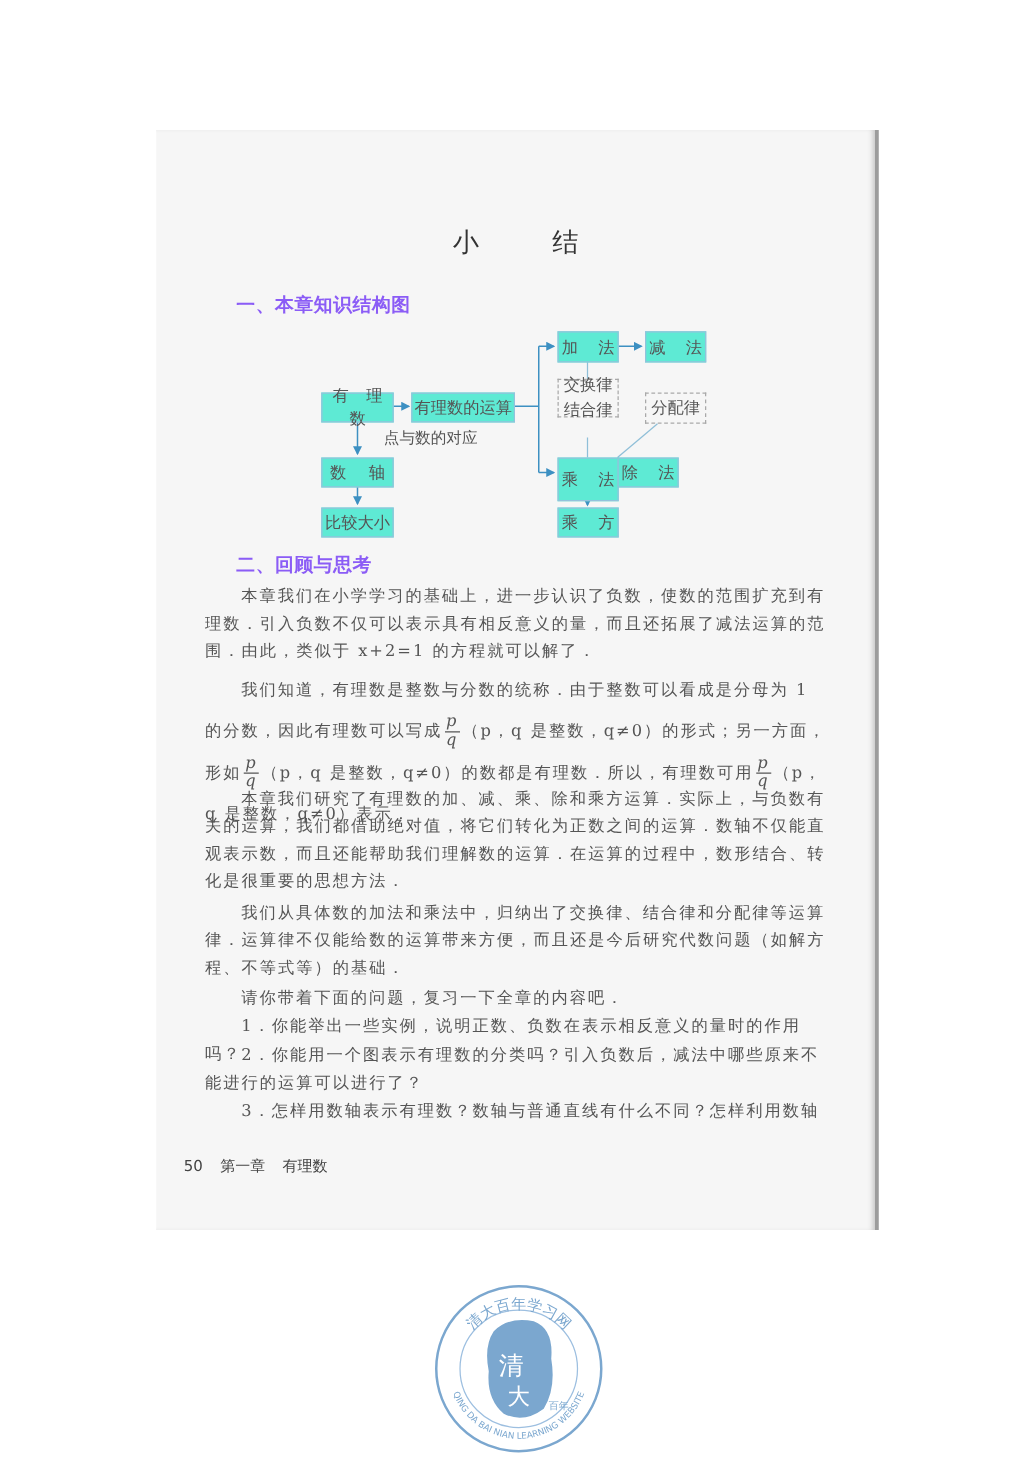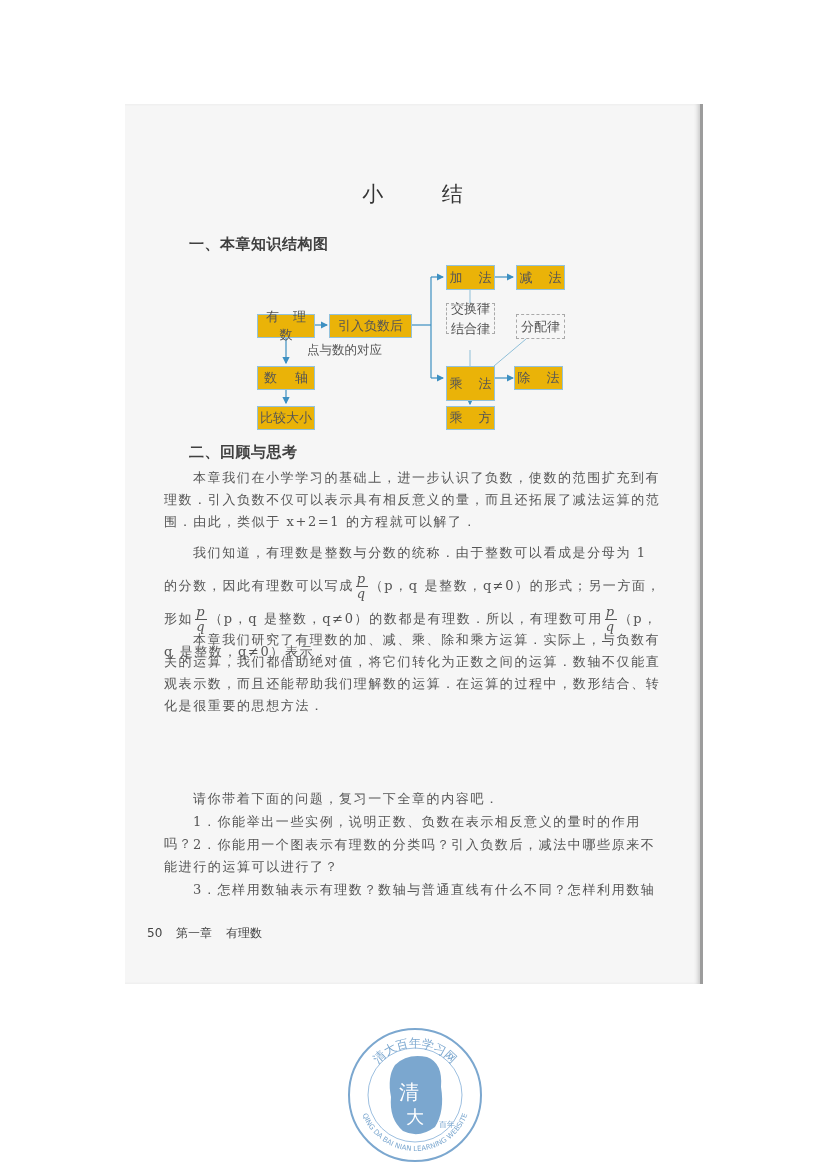--- a/index.html
+++ b/index.html
@@ -13,26 +13,26 @@
     background: #f6f6f6;
     border-right: 3px solid #9c9c9c;
     box-shadow: inset -4px 0 4px -2px #c8c8c8;
   }
   .title {
     position: absolute; left: 0; width: 100%; top: 76px; text-align: center;
     font-size: 21px; color: #333; letter-spacing: 26px; text-indent: 26px;
     font-family: "DejaVu Serif", serif;
   }
   .h2 {
-    position: absolute; left: 64px; font-size: 15px; font-weight: bold; color: #404040;
+    position: absolute; left: 64px; font-size: 15px; font-weight: bold; color: #8b5cf6;
     font-family: "DejaVu Sans", "Liberation Sans", sans-serif; letter-spacing: 0.5px;
   }
   
   .box {
-    position: absolute; border: 1px solid #93c2dc; background: #eab308;
+    position: absolute; border: 1px solid #93c2dc; background: #5eead4;
     color: #555; font-size: 13px; text-align: center; box-sizing: border-box;
     font-family: "DejaVu Sans", sans-serif;
     display: flex; align-items: center; justify-content: center;
   }
   .box.dashed { border: 1px dashed #a9a9a9; background: transparent; line-height: 20px; flex-direction: column; }
   .box.spaced span { letter-spacing: 14px; margin-right: -14px; }
   .diag-label { position: absolute; font-size: 12.5px; color: #555; font-family: "DejaVu Sans", sans-serif; }
   svg.lines { position: absolute; left: 0; top: 0; }
   
   .para {
@@ -88,54 +88,55 @@
         <line x1="345" y1="185" x2="345" y2="199"></line>
         <line x1="345" y1="246" x2="345" y2="262"></line>
 
         <line x1="369" y1="262" x2="401" y2="235"></line>
       </g>
     </svg>
 
     <div class="box spaced" style="left:132px;top:210px;width:58px;height:24px;">
         <span>有理数</span>
       </div>
-    <div class="box" style="left:204px;top:210px;width:83px;height:24px;">引入负数后</div>
+    <div class="box" style="left:204px;top:210px;width:83px;height:24px;">有理数的运算</div>
     <div class="diag-label" style="left:168px;top:238px;margin-left:14px;">点与数的对应</div>
     <div class="box" style="left:132px;top:262px;width:58px;height:24px;word-spacing:14px;">数 轴</div>
     <div class="box" style="left:132px;top:302px;width:58px;height:24px;">比较大小</div>
 
     <div class="box" style="left:321px;top:161px;width:49px;height:25px;word-spacing:12px;">加 法</div>
     <div class="box" style="left:391px;top:161px;width:49px;height:25px;word-spacing:12px;">减 法</div>
     <div class="box dashed" style="left:321px;top:199px;width:49px;height:31px;">
       <div>交换律</div>
       <div>结合律</div>
     </div>
     <div class="box dashed" style="left:391px;top:210px;width:49px;height:25px;">分配律</div>
     <div class="box" style="left:321px;top:262px;width:49px;height:35px;word-spacing:12px;">乘 法</div>
-    <div class="box" style="left:389px;top:262px;width:49px;height:24px;word-spacing:12px;">除 法</div>
+    <div class="box" style="left:369px;top:262px;width:49px;height:24px;word-spacing:12px;">除 法</div>
     <div class="box" style="left:321px;top:302px;width:49px;height:24px;word-spacing:12px;">乘 方</div>
   </div>
 
   <div class="h2" style="top:339px;">二、回顾与思考</div>
 
   <div class="para" style="top:363px;"><span class="indent"></span><span>本章我们在小学学习的基础上，进一步认识了负数，使数的范围扩充到有理数．引入负数不仅可以表示具有相反意义的量，而且还拓展了减法运算的范围．由此，类似于 x+2=1 的方程就可以解了．</span></div>
 
   <div class="para" style="top:432px;line-height:33px;"><span class="indent"></span><span>我们知道，有理数是整数与分数的统称．由于整数可以看成是分母为 1 的分数，因此有理数可以写成</span><span class="frac">
         <span class="num">p</span>
         <span>q</span>
       </span><span>（p，q 是整数，q≠0）的形式；另一方面，形如</span><span class="frac">
         <span class="num">p</span>
         <span>q</span>
       </span><span>（p，q 是整数，q≠0）的数都是有理数．所以，有理数可用</span><span class="frac">
         <span class="num">p</span>
         <span>q</span>
       </span><span>（p，q 是整数，q≠0）表示．</span></div>
 
   <div class="para" style="top:525px;"><span class="indent"></span><span>本章我们研究了有理数的加、减、乘、除和乘方运算．实际上，与负数有关的运算，我们都借助绝对值，将它们转化为正数之间的运算．数轴不仅能直观表示数，而且还能帮助我们理解数的运算．在运算的过程中，数形结合、转化是很重要的思想方法．</span></div>
 
+  <div class="para" style="top:616px;"><span class="indent"></span><span>我们从具体数的加法和乘法中，归纳出了交换律、结合律和分配律等运算律．运算律不仅能给数的运算带来方便，而且还是今后研究代数问题（如解方程、不等式等）的基础．</span></div>
 
   <div class="para" style="top:684px;"><span class="indent"></span><span>请你带着下面的问题，复习一下全章的内容吧．</span></div>
 
   <div class="para" style="top:707px;"><span class="indent"></span><span>1．你能举出一些实例，说明正数、负数在表示相反意义的量时的作用吗？</span></div>
   <div class="para" style="top:730px;"><span class="indent"></span><span>2．你能用一个图表示有理数的分类吗？引入负数后，减法中哪些原来不能进行的运算可以进行了？</span></div>
   <div class="para" style="top:775px;"><span class="indent"></span><span>3．怎样用数轴表示有理数？数轴与普通直线有什么不同？怎样利用数轴</span></div>
 
   <div class="footer">
     <span>50</span>
     <span>第一章</span>

